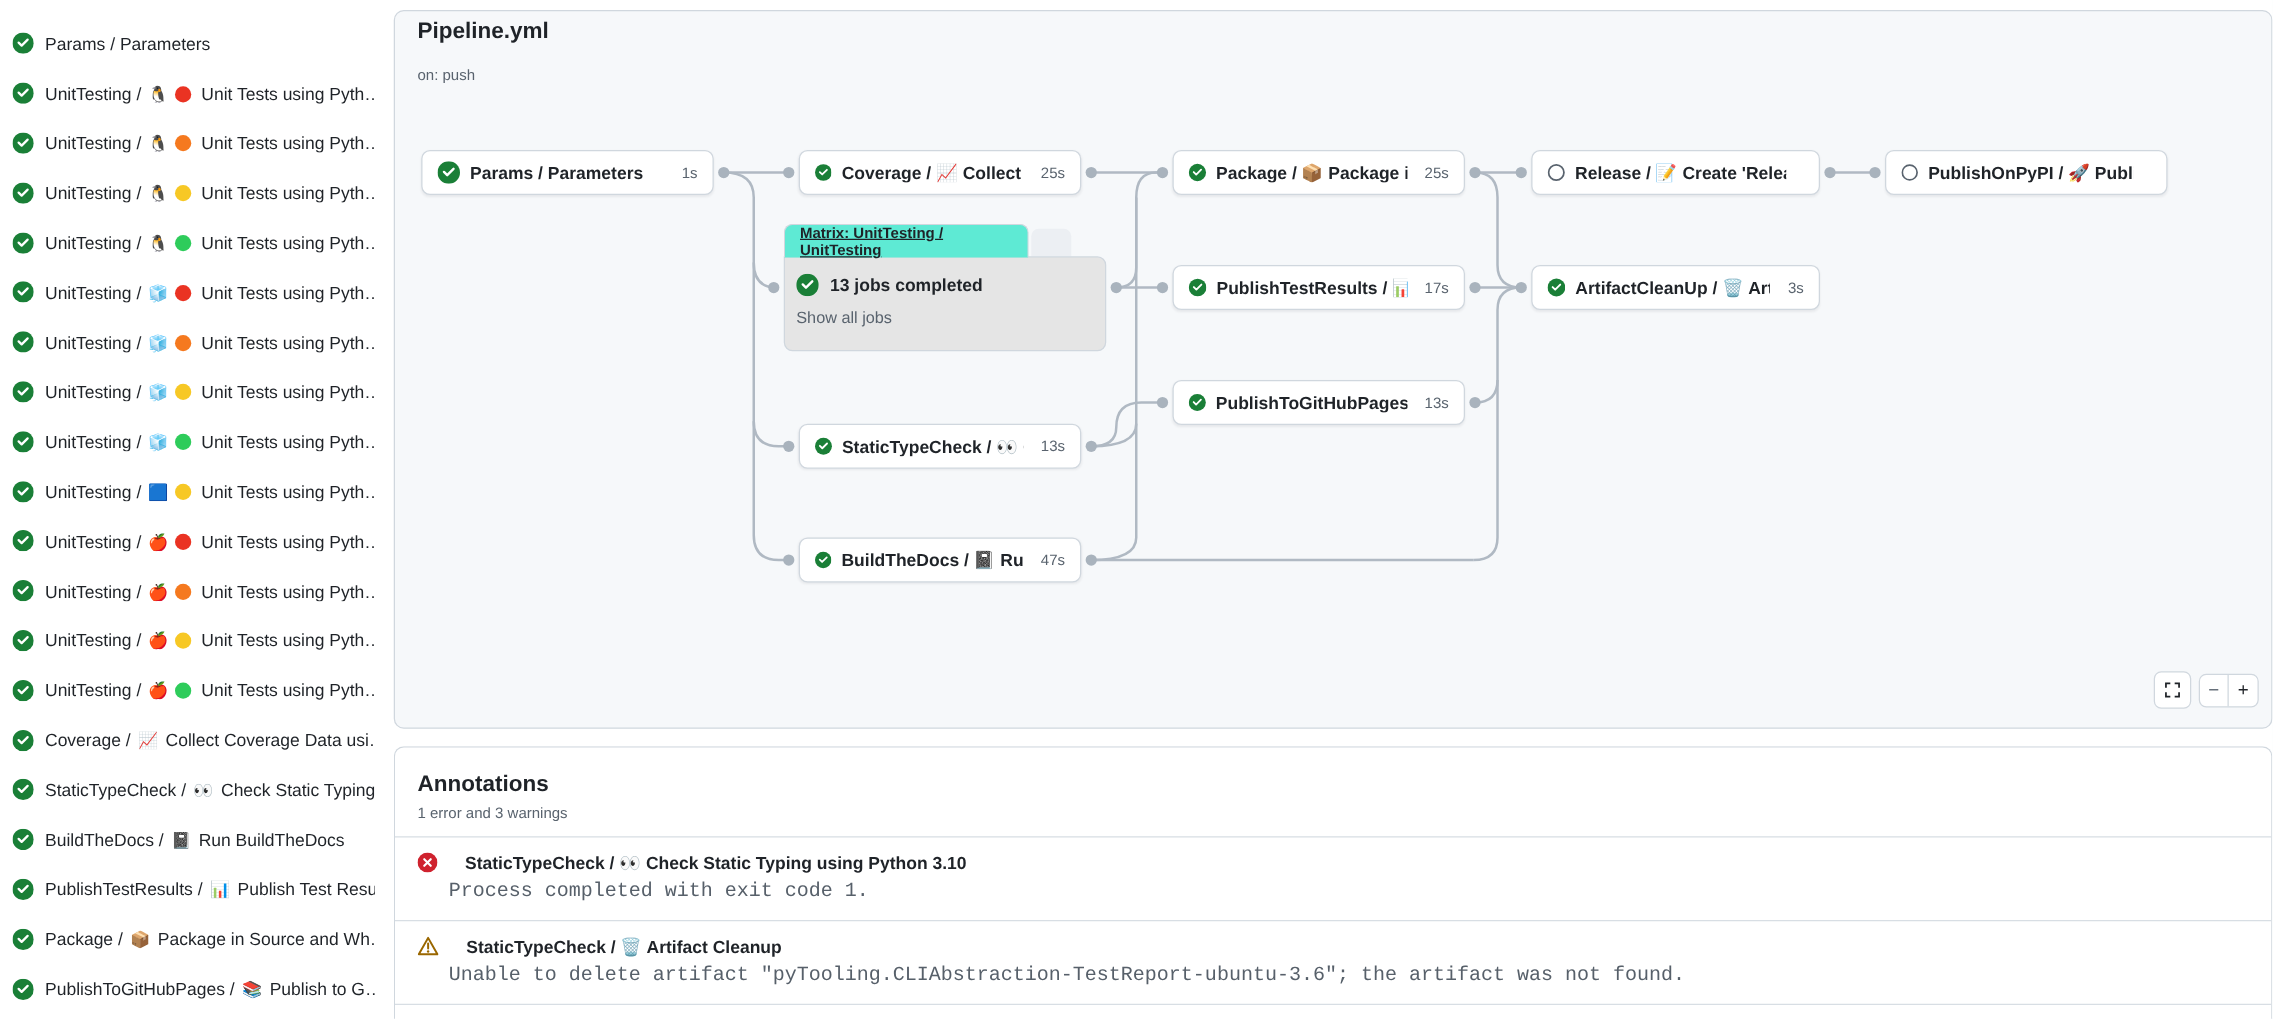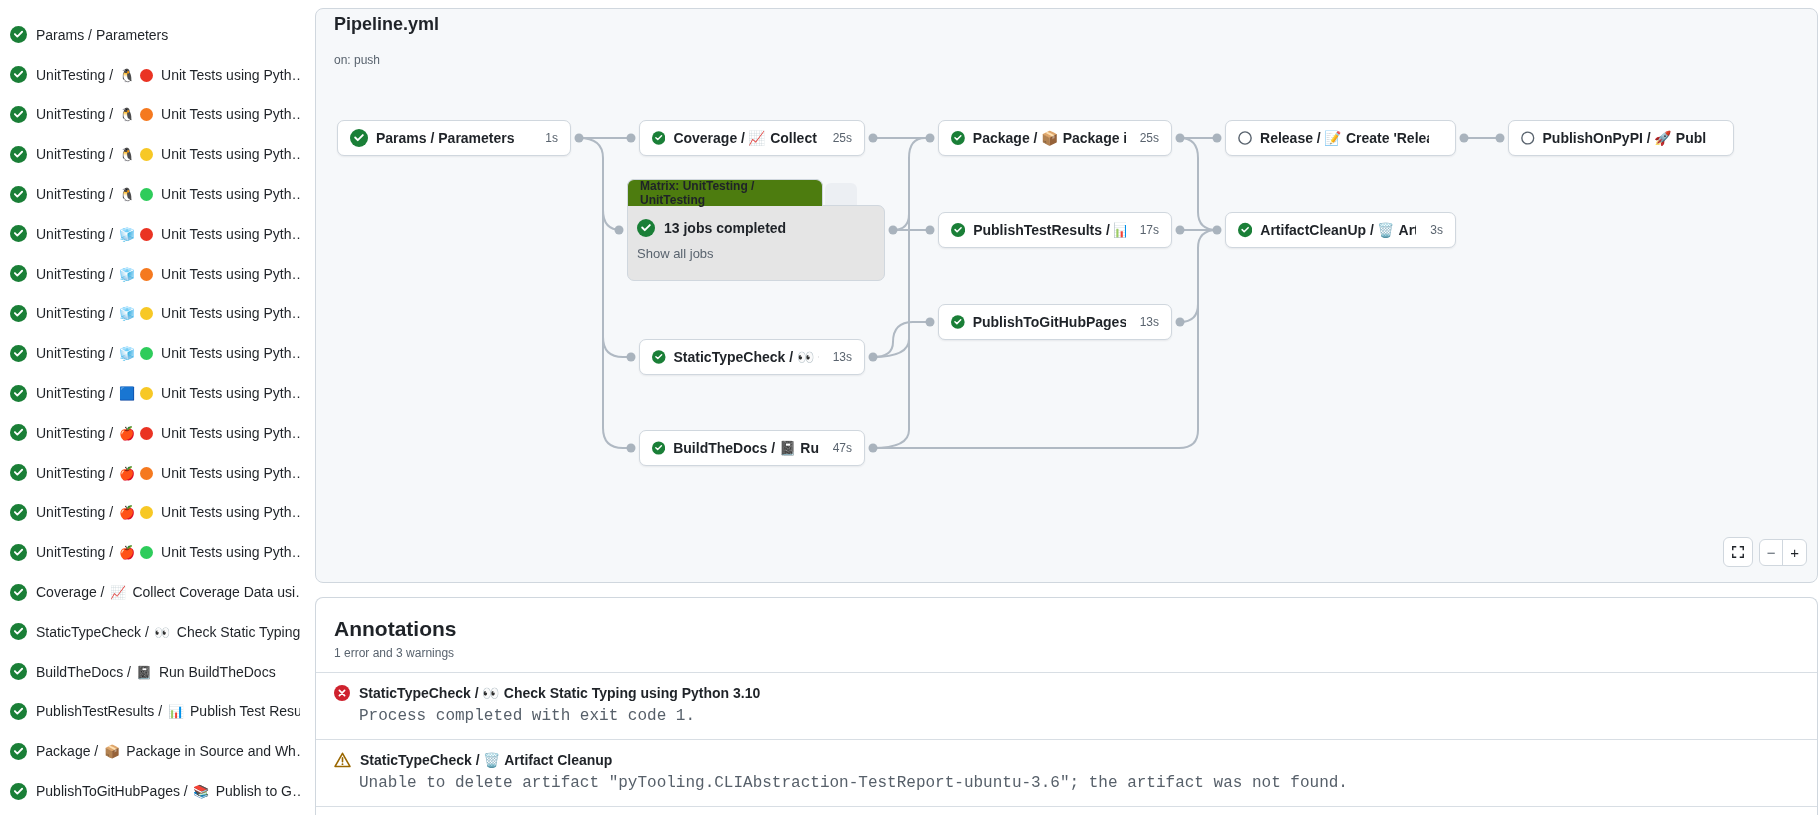--- a/index.html
+++ b/index.html
@@ -23,46 +23,46 @@
 
   svg.edges { position:absolute; left:0; top:0; width:1503px; height:575px; }
   svg.edges path { fill:none; stroke:#b0b9c3; stroke-width:2; }
   svg.edges circle { fill:#a9b3bd; }
 
   .node { position:absolute; height:36px; background:#fff; border:1px solid #d0d7de; border-radius:7px;
     display:flex; align-items:center; padding:0 12px; gap:8px; box-shadow:0 1px 2px rgba(27,31,36,.07); cursor:pointer; }
   .node .lbl { font-size:14px; font-weight:600; color:#1f2328; white-space:nowrap; overflow:hidden; flex:1 1 auto; }
   .node .dur { font-size:12px; color:#59636e; white-space:nowrap; margin-left:auto; padding-left:6px; }
 
-  .matrix-tab { position:absolute; left:311px; top:170px; width:196px; height:27px; background:#4d7c0f;
+  .matrix-tab { position:absolute; left:311px; top:170px; width:196px; height:27px; background:#5eead4;
     border:1px solid #d0d7de; border-bottom:none; border-radius:7px 7px 0 0; z-index:3;
-    display:flex; align-items:center; padding:0 12px; font-size:12px; font-weight:600; }
+    display:flex; align-items:center; padding:0 12px; font-size:12px; font-weight:600;text-decoration:underline; }
   .matrix-ghost { position:absolute; left:509px; top:174px; width:32px; height:22px; background:#eceff3;
     border-radius:6px 6px 0 0; z-index:1; }
   .matrix-body { position:absolute; left:311px; top:196px; width:258px; height:76px; background:#e5e5e5;
     border:1px solid #d0d7de; border-radius:0 7px 7px 7px; z-index:2; padding:13px 16px 0 9px; }
   .matrix-sum { display:flex; align-items:center; gap:9px; font-size:14px; font-weight:600; }
   .matrix-link { margin-top:9px; font-size:13px; color:#59636e; cursor:pointer; }
 
   .ctl-fullscreen { position:absolute; left:1407px; top:528px; width:30px; height:30px; background:#fff;
     border:1px solid #d0d7de; border-radius:6px; display:flex; align-items:center; justify-content:center; cursor:pointer; }
   .ctl-zoom { position:absolute; left:1443px; top:530px; width:48px; height:27px; background:#fff;
     border:1px solid #d0d7de; border-radius:6px; display:flex; }
   .ctl-zoom button { width:24px; border:none; background:transparent; font-size:15px; color:#1f2328; cursor:pointer;
     font-family:"Liberation Sans",sans-serif; }
   .ctl-zoom button:first-child { border-right:1px solid #d0d7de; color:#59636e; }
 
   
   .ann-panel { position:absolute; left:315px; top:597px; width:1503px; height:260px; background:#fff;
     border:1px solid #d0d7de; border-radius:8px 8px 0 0; border-bottom:none; }
   .ann-head { padding:19px 18px 12px 18px; }
-  .ann-title { font-size:21px; font-weight:700; }
+  .ann-title { font-size:18px; font-weight:700; }
   .ann-sub { margin-top:5px; font-size:12px; color:#59636e; }
   .ann-item { border-top:1px solid #d8dee4; padding:12px 18px 14px 18px; }
-  .ann-row { display:flex; align-items:center; gap:9px; }
+  .ann-row { display:flex; align-items:center; gap:22px; }
   .ann-job { font-size:14px; font-weight:600; cursor:pointer; }
   .ann-msg { margin:6px 0 0 25px; font-family:"Liberation Mono", monospace; font-size:16px; color:#57606a; }
   .ann-endrule { border-top:1px solid #d8dee4; }
 </style>
 </head>
 <body>
 
 <div class="stage">
 
   <div class="sidebar" id="sidebar">

